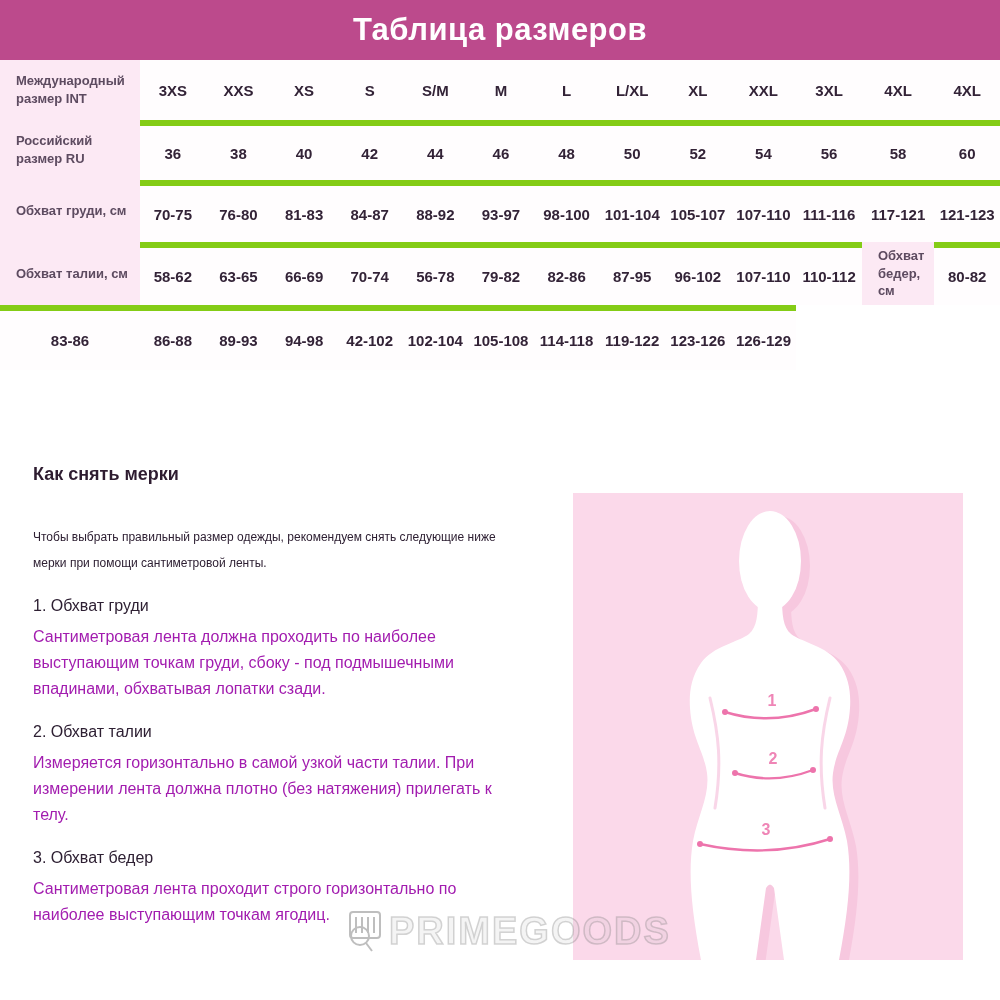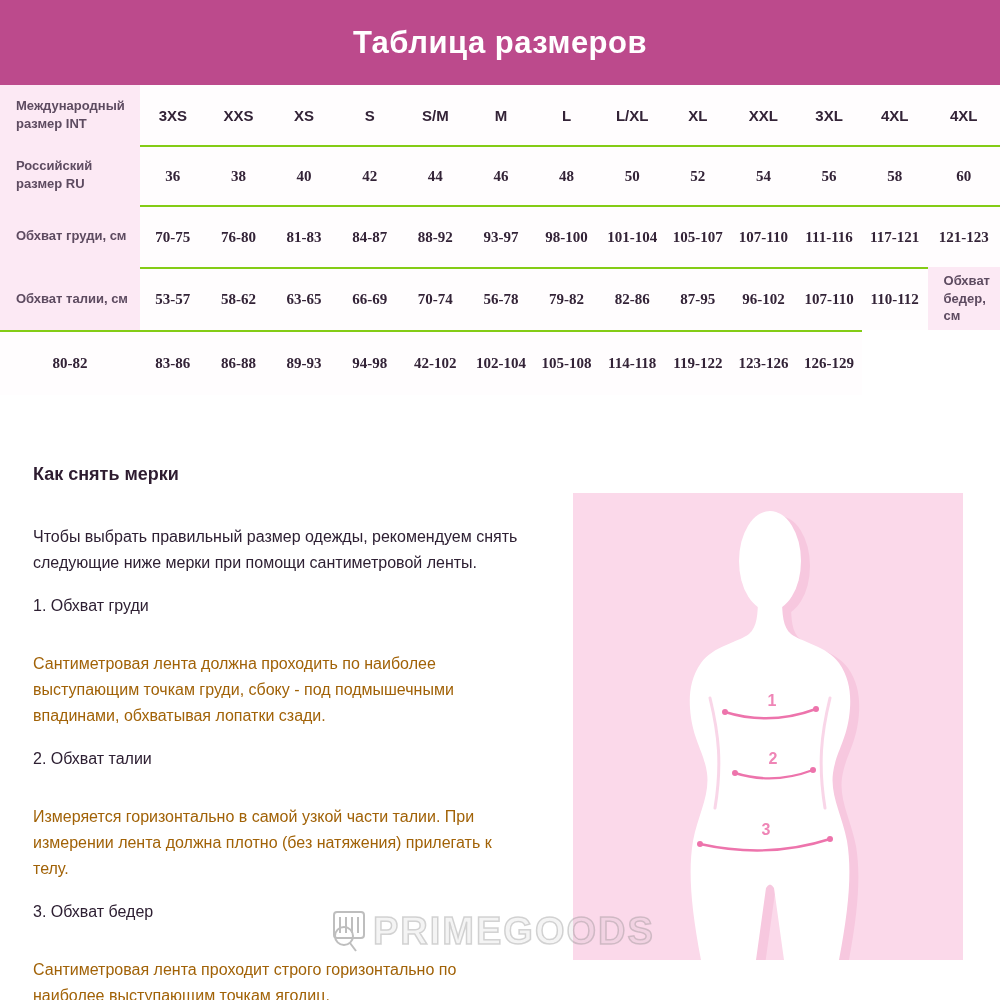--- a/index.html
+++ b/index.html
@@ -1,60 +1,60 @@
 <!DOCTYPE html>
 <html><head>
 <meta charset="utf-8">
 <style>
   * { margin: 0; padding: 0; box-sizing: border-box; }
   html, body { width: 1000px; height: 1000px; background: #ffffff; overflow: hidden; }
   body { font-family: "Liberation Sans", sans-serif; color: #2e2033; position: relative; }
 
   
   .header {
-    height: 85px; display: flex; align-items: center; justify-content: center;
+    height: 60px; display: flex; align-items: center; justify-content: center;
   }
   .header-title {
     color: #ffffff; font-size: 31px; font-weight: 700; letter-spacing: 0.5px;
   }
 
   
   .size-table {
     display: grid;
     grid-template-columns: 140px repeat(13, 1fr);
     grid-template-rows: 60px 60px 62px 63px 65px;
     width: 1000px;
   }
   .tcell { display: flex; align-items: center; justify-content: center; }
   .tlabel {
     background: #fce9f4; color: #5d4b60; font-size: 13px; font-weight: 700;
     justify-content: flex-start; padding: 0 10px 0 16px; line-height: 1.35;
     text-align: left;
   }
   .tval { color: #332337; font-size: 15px; font-weight: 700; background: #fffdfe; }
-  .tval.rowline { border-top: 2px solid #84cc16; font-family: Liberation Serif, serif; }
+  .tval.rowline { border-top: 6px solid #84cc16; }
 
   
   .howto { position: absolute; left: 33px; top: 435px; width: 492px; }
   .howto-heading { font-size: 18px; font-weight: 700; color: #2e1c30; margin-top: 29px; }
-  .howto-intro { margin-top: 39px; font-size: 16px; font-weight: 500; line-height: 26px; color: #2e2033; }
+  .howto-intro { margin-top: 39px; font-size: 12px; font-weight: 500; line-height: 26px; color: #2e2033; }
   .howto-section-title { margin-top: 17px; font-size: 16px; font-weight: 400; line-height: 26px; color: #2e2033; }
   .howto-intro + .howto-section-title, .howto-section-text + .howto-section-title { margin-top: 17px; }
-  .howto-section-text { margin-top: 32px; font-size: 16px; font-weight: 500; line-height: 26px; color: #a16207; }
+  .howto-section-text { margin-top: 5px; font-size: 16px; font-weight: 500; line-height: 26px; color: #a21caf; }
 
   
   .illustration {
     position: absolute; left: 573px; top: 493px; width: 390px; height: 467px;
     background: #fbd9ea; overflow: hidden;
   }
   .illustration svg { display: block; }
 
   
   .watermark {
-    position: absolute; left: 330px; top: 908px; display: flex; align-items: center;
+    position: absolute; left: 346px; top: 908px; display: flex; align-items: center;
     gap: 5px; opacity: 0.55; z-index: 5; pointer-events: none;
   }
   .watermark-text {
     font-size: 38px; font-weight: 800; letter-spacing: 2px;
     color: rgba(150,150,150,0.18);
     -webkit-text-stroke: 1.5px rgba(125,125,125,0.6);
   }
 </style>
 </head>
 <body>
@@ -100,21 +100,20 @@
     <div class="tcell tval rowline">88-92</div>
     <div class="tcell tval rowline">93-97</div>
     <div class="tcell tval rowline">98-100</div>
     <div class="tcell tval rowline">101-104</div>
     <div class="tcell tval rowline">105-107</div>
     <div class="tcell tval rowline">107-110</div>
     <div class="tcell tval rowline">111-116</div>
     <div class="tcell tval rowline">117-121</div>
     <div class="tcell tval rowline">121-123</div>
     <div class="tcell tlabel">Обхват талии, см</div>
-    <div class="tcell tval rowline">53-57</div>
     <div class="tcell tval rowline">58-62</div>
     <div class="tcell tval rowline">63-65</div>
     <div class="tcell tval rowline">66-69</div>
     <div class="tcell tval rowline">70-74</div>
     <div class="tcell tval rowline">56-78</div>
     <div class="tcell tval rowline">79-82</div>
     <div class="tcell tval rowline">82-86</div>
     <div class="tcell tval rowline">87-95</div>
     <div class="tcell tval rowline">96-102</div>
     <div class="tcell tval rowline">107-110</div>

